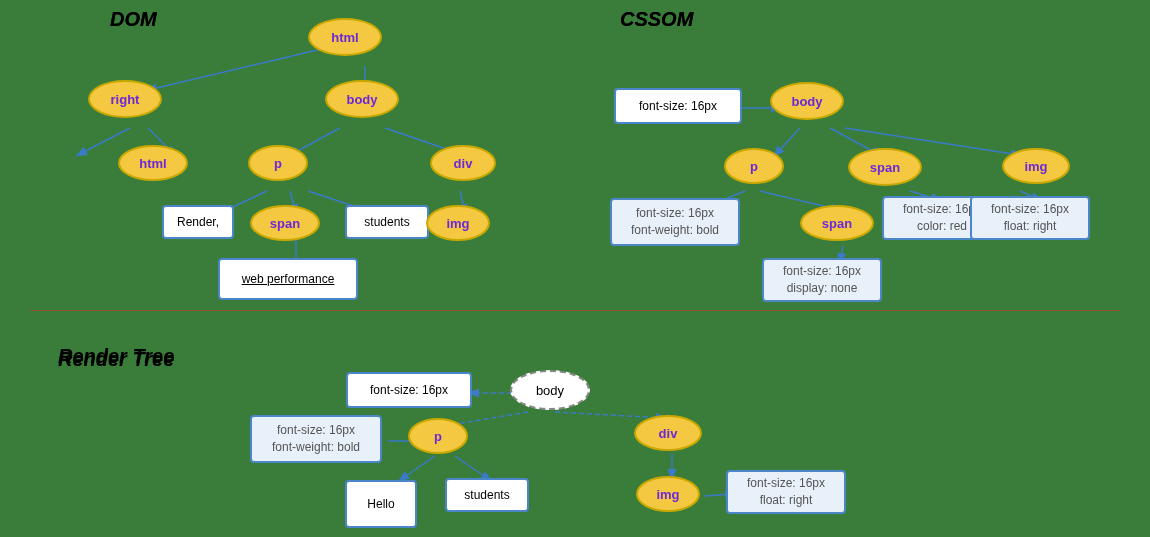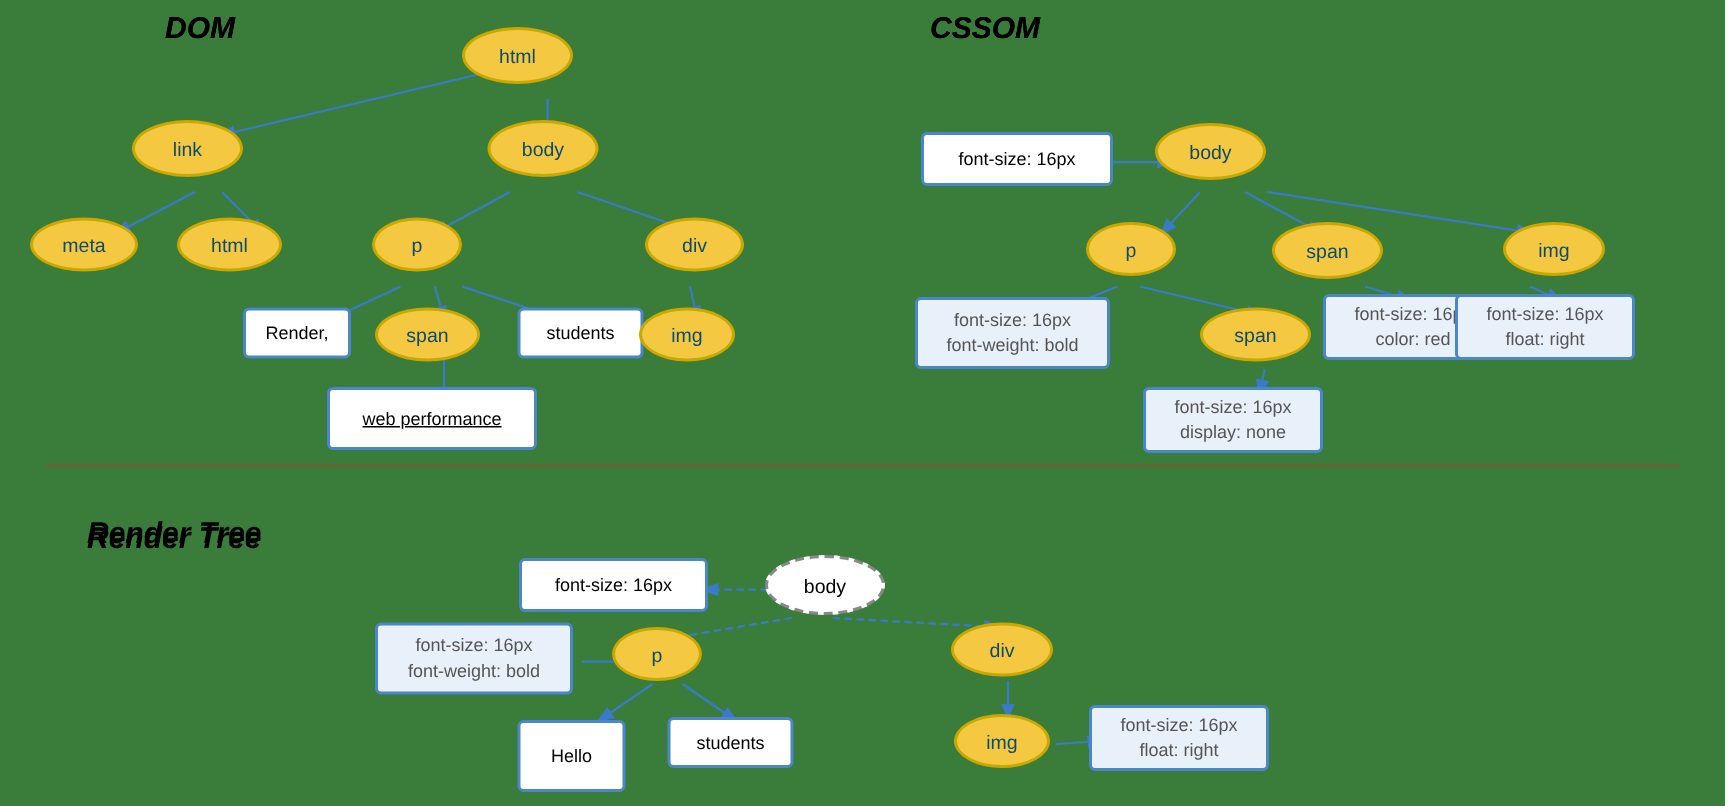--- a/index.html
+++ b/index.html
@@ -37,22 +37,22 @@
     
     .oval {
       position: absolute;
       background: #f5c842;
       border: 2px solid #c9a800;
       border-radius: 50%;
       display: flex;
       align-items: center;
       justify-content: center;
       font-size: 13px;
-      font-weight: normal;
-      color: #0c4a6e;
+      font-weight: bold;
+      color: #6d28d9;
       text-align: center;
     }
     
     .oval-dashed {
       position: absolute;
       background: white;
       border: 2px dashed #888;
       border-radius: 50%;
       display: flex;
       align-items: center;
@@ -174,25 +174,24 @@
   </svg>
 
   <div class="section-title" style="left:110px; top:8px;">DOM</div>
   <div class="section-title" style="left:620px; top:8px;">CSSOM</div>
   <div class="section-title" style="left:58px; top:348px;">Render Tree</div>
 
   <div class="divider"></div>
 
   <div class="oval" style="left:308px; top:18px; width:74px; height:38px;">html</div>
 
-  <div class="oval" style="left:88px; top:80px; width:74px; height:38px;">link</div>
+  <div class="oval" style="left:88px; top:80px; width:74px; height:38px;">right</div>
 
   <div class="oval" style="left:325px; top:80px; width:74px; height:38px;">body</div>
 
-  <div class="oval" style="left:20px; top:145px; width:72px; height:36px;">meta</div>
 
   <div class="oval" style="left:118px; top:145px; width:70px; height:36px;">html</div>
 
   <div class="oval" style="left:248px; top:145px; width:60px; height:36px;">p</div>
 
   <div class="oval" style="left:430px; top:145px; width:66px; height:36px;">div</div>
 
   <div class="box" style="left:162px; top:205px; width:72px; height:34px;">Render,</div>
 
   <div class="oval" style="left:250px; top:205px; width:70px; height:36px;">span</div>

